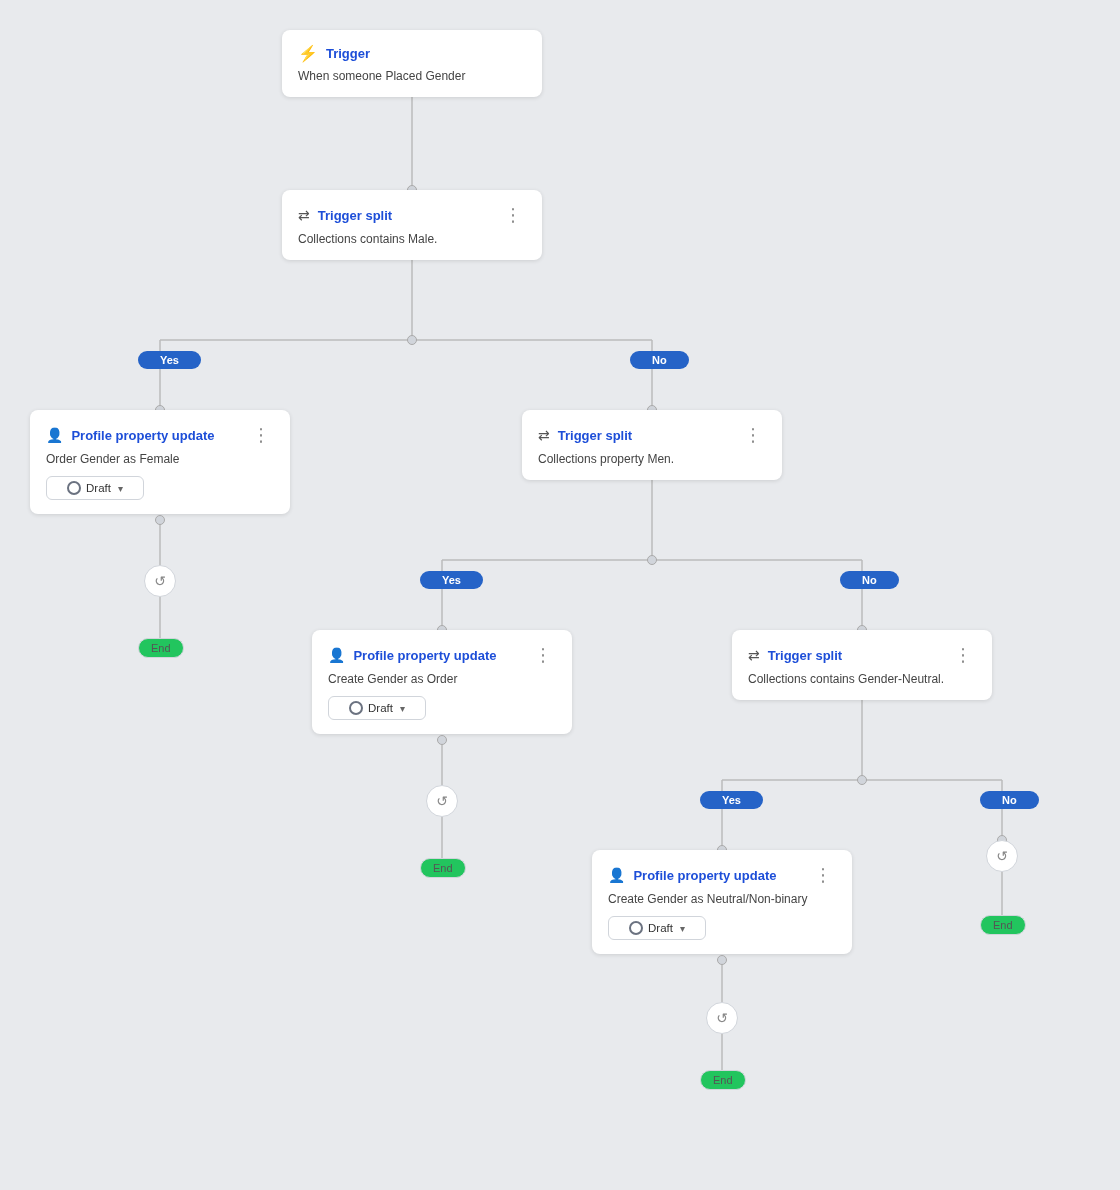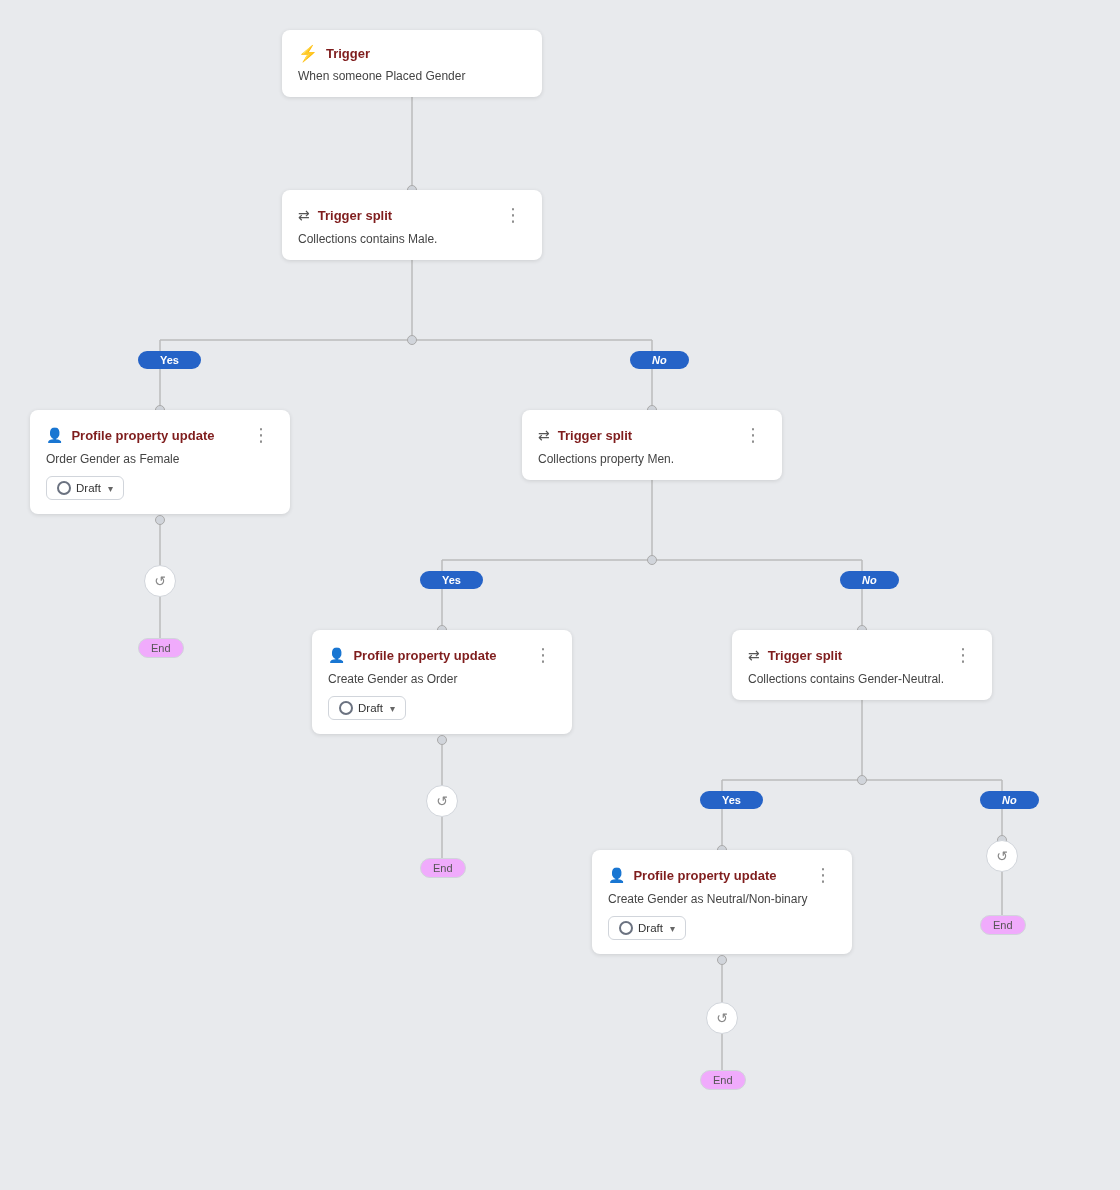--- a/index.html
+++ b/index.html
@@ -31,21 +31,21 @@
       margin-bottom: 6px;
     }
     .card-title-row {
       display: flex;
       align-items: center;
       gap: 8px;
     }
     .card-title {
       font-size: 13px;
       font-weight: 600;
-      color: #7f1d1d;
+      color: #1d4ed8;
     }
     .card-subtitle {
       font-size: 12px;
       color: #444;
       margin-top: 2px;
     }
     .dots-btn {
       background: none;
       border: none;
       cursor: pointer;
@@ -101,31 +101,31 @@
     .badge {
       display: inline-flex;
       align-items: center;
       border-radius: 999px;
       font-size: 11px;
       font-weight: 600;
       padding: 3px 22px;
       color: #fff;
     }
     .badge-yes { background: #2563c7; }
-    .badge-no  { background: #2563c7; font-style: italic; }
+    .badge-no  { background: #2563c7; }
 
     
     .draft-btn {
       display: inline-flex;
       align-items: center;
       gap: 5px;
       border: 1px solid #d1d5db;
       border-radius: 6px;
       background: #fff;
-      padding: 4px 10px;
+      padding: 4px 20px;
       font-size: 11.5px;
       color: #333;
       cursor: pointer;
       margin-top: 10px;
     }
     .draft-btn .draft-icon {
       width: 14px;
       height: 14px;
       border-radius: 50%;
       border: 2px solid #6b7280;
@@ -133,21 +133,21 @@
     }
     .draft-btn .chevron {
       font-size: 10px;
       color: #666;
       margin-left: 2px;
     }
 
     
     .end-badge {
       position: absolute;
-      background: #f0abfc;
+      background: #22c55e;
       border: 1px solid #d1d5db;
       border-radius: 999px;
       font-size: 11px;
       color: #555;
       padding: 3px 12px;
       text-align: center;
     }
 
     
     .reconnect-circle {

